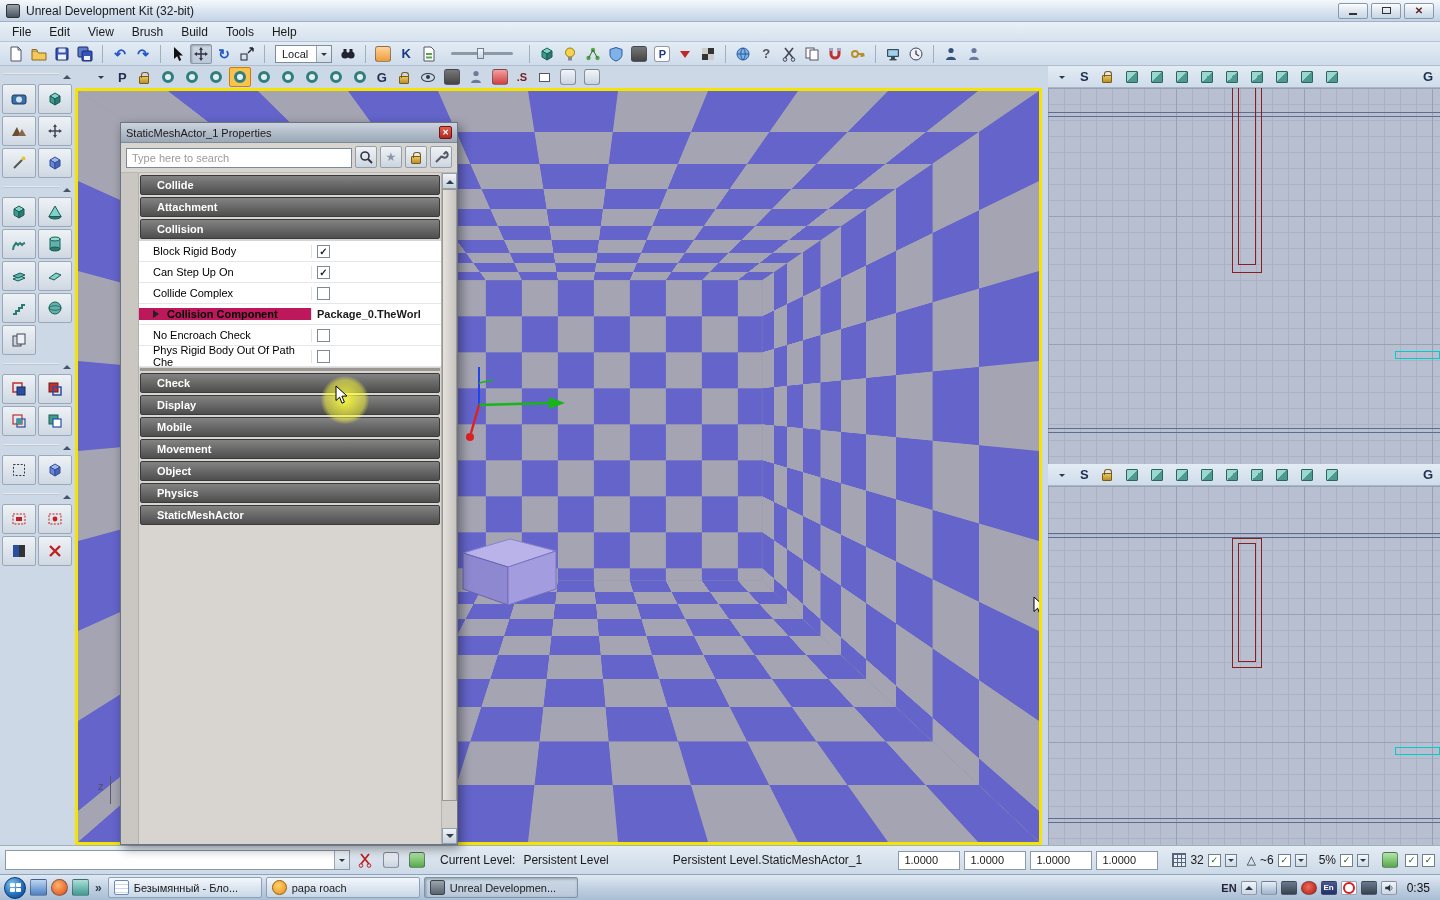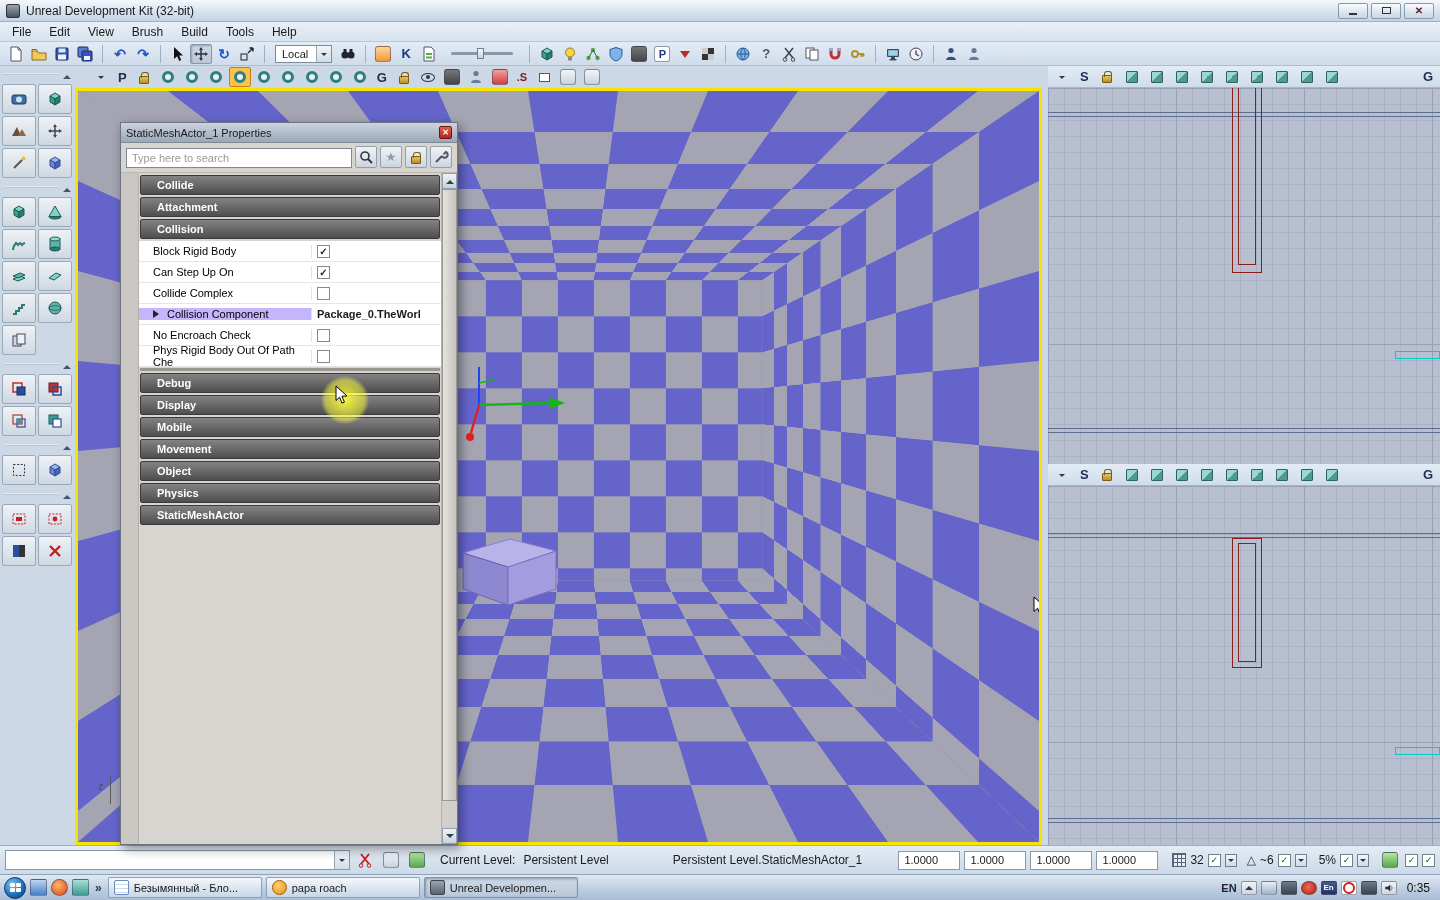--- a/index.html
+++ b/index.html
@@ -122,21 +122,21 @@
   .props-body{flex:1;position:relative;display:flex;overflow:hidden}
   .pgutter{width:18px;background:#cac7c2;border-right:1px solid #b5b2ad;flex:0 0 auto}
   .plist{flex:1;font-size:11px;overflow:hidden}
   .pcat{height:20px;margin:2px 1px;background:linear-gradient(#838383,#4e4e4e);border:1px solid #3a3a3a;border-radius:2px;
     color:#fff;font-weight:bold;display:flex;align-items:center;padding-left:16px}
   .prw{height:21px;display:flex;align-items:center;background:#fff;border-bottom:1px solid #e6e6e6}
   .plab{flex:0 0 172px;display:flex;align-items:center;padding-left:14px;color:#000}
   .pval{flex:1;display:flex;align-items:center;padding-left:5px;border-left:1px solid #e2e2e2}
   .cbx{width:13px;height:13px;border:1px solid #808a94;background:#fff;display:flex;align-items:center;justify-content:center;
     font-size:10px;font-weight:bold;color:#222}
-  .prw.sel .plab{background:#c4b5fd;font-weight:normal}
+  .prw.sel .plab{background:#be185d;font-weight:bold}
   .tri{width:0;height:0;border:4px solid transparent;border-left:6px solid #222;margin-right:4px}
   .pvb{font-weight:bold}
   .combo2{display:flex;align-items:center;width:114px;height:17px;background:#fff;border:1px solid #7a8a9a;font-size:10px}
   .combo2 .cv{flex:1;padding-left:4px;white-space:nowrap;overflow:hidden}
   .carr{width:14px;height:100%;border-left:1px solid #9aa8b6;background:linear-gradient(#f2f6fa,#cdd5de);display:flex;align-items:center;justify-content:center}
   .gapline{height:3px;background:#9a9792;margin:1px 1px}
   .pscroll{width:16px;background:#d2cfca;border-left:1px solid #b5b2ad;position:relative;flex:0 0 auto}
   .sarr{position:absolute;left:0;width:15px;height:16px;background:linear-gradient(#f0f3f6,#c9d2dc);border:1px solid #90a0b0;
     display:flex;align-items:center;justify-content:center}
   .sarr.up{top:0}.sarr.dw{bottom:0}
@@ -873,21 +873,21 @@
             </span>
         </div>
         <div class="prw">
           <span class="plab">Phys Rigid Body Out Of Path Che</span>
           <span class="pval">
               <span class="cbx"></span>
             </span>
         </div>
 
         <div class="gapline"></div>
-        <div class="pcat">Debug</div>
+        <div class="pcat">Check</div>
         <div class="pcat">Display</div>
         <div class="pcat">Mobile</div>
         <div class="pcat">Movement</div>
         <div class="pcat">Object</div>
         <div class="pcat">Physics</div>
         <div class="pcat">StaticMeshActor</div>
       </div>
       <div class="pscroll">
         <span class="sarr up"></span>
         <i class="sthumb"></i>

